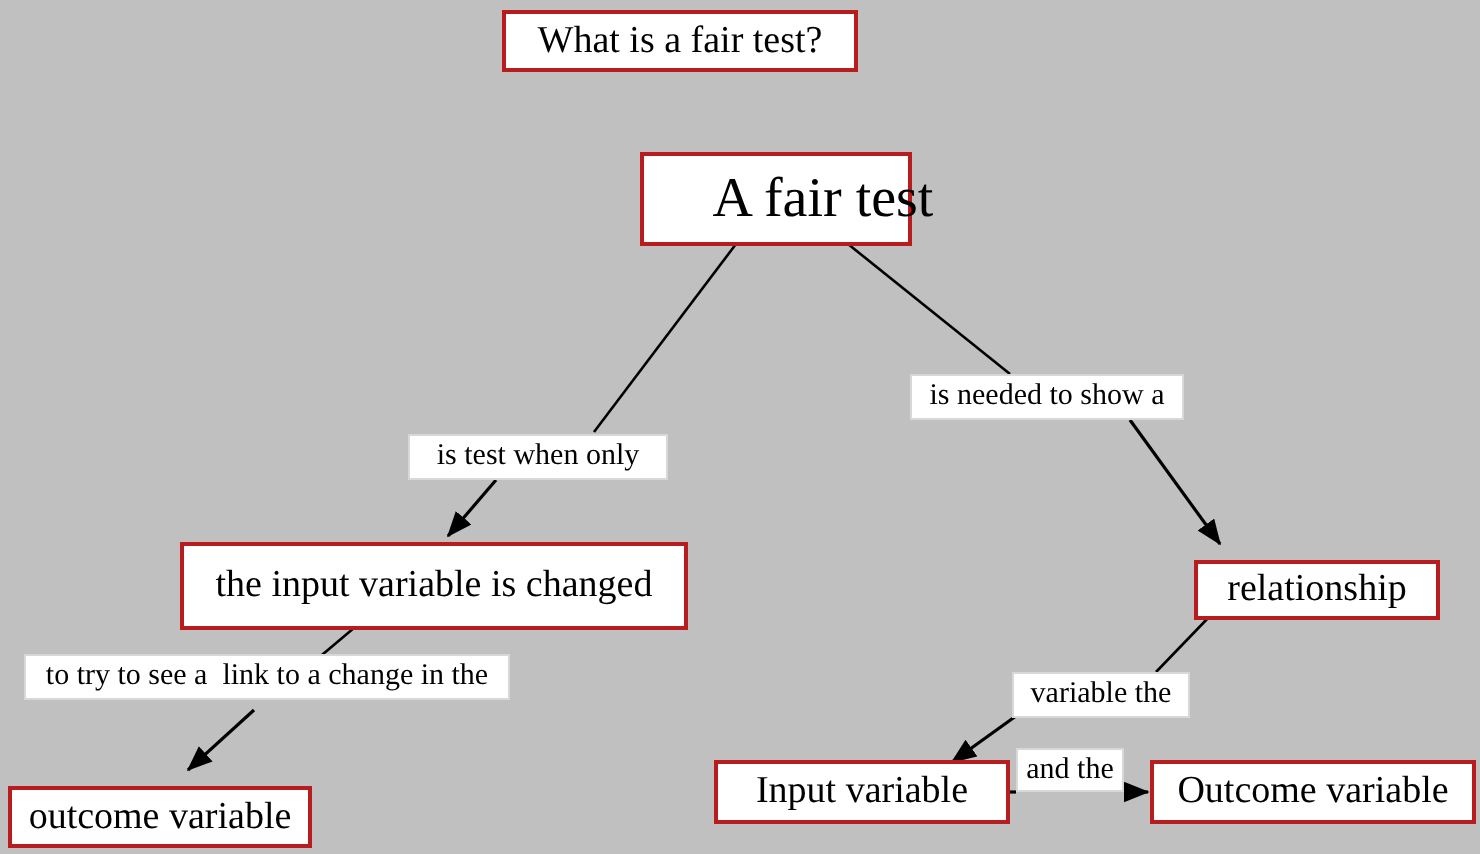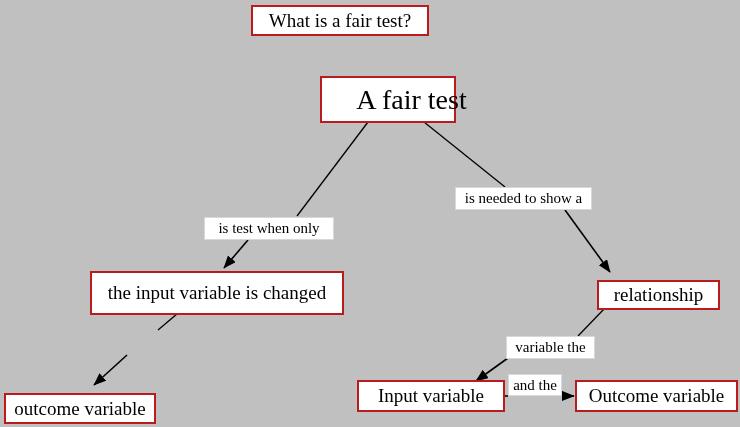--- a/index.html
+++ b/index.html
@@ -87,20 +87,21 @@
   <div class="node concept title-box" style="left:251px; top:5px; width:178px; height:31px;">What is a fair test?</div>
 
   <div class="node concept root-box" style="left:320px; top:76px; width:136px; height:47px;">A fair test</div>
 
   <div class="node linkword" style="left:204px; top:217px; width:130px; height:23px;">is test when only</div>
 
   <div class="node linkword" style="left:455px; top:187px; width:137px; height:23px;">is needed to show a</div>
 
   <div class="node concept concept-md" style="left:90px; top:271px; width:254px; height:44px;">the input variable is changed</div>
 
+  <div class="node linkword" style="left:12px; top:327px; width:243px; height:23px;">to try to see a  link to a change in the</div>
 
   <div class="node concept concept-md" style="left:4px; top:393px; width:152px; height:31px;">outcome variable</div>
 
   <div class="node concept concept-md" style="left:577px; top:280px; width:123px; height:30px;margin-left:20px;">relationship</div>
 
   <div class="node linkword" style="left:506px; top:336px; width:89px; height:23px;">variable the</div>
 
   <div class="node concept concept-md" style="left:357px; top:380px; width:148px; height:32px;">Input variable</div>
 
   <div class="node linkword" style="left:508px; top:374px; width:54px; height:22px;">and the</div>

